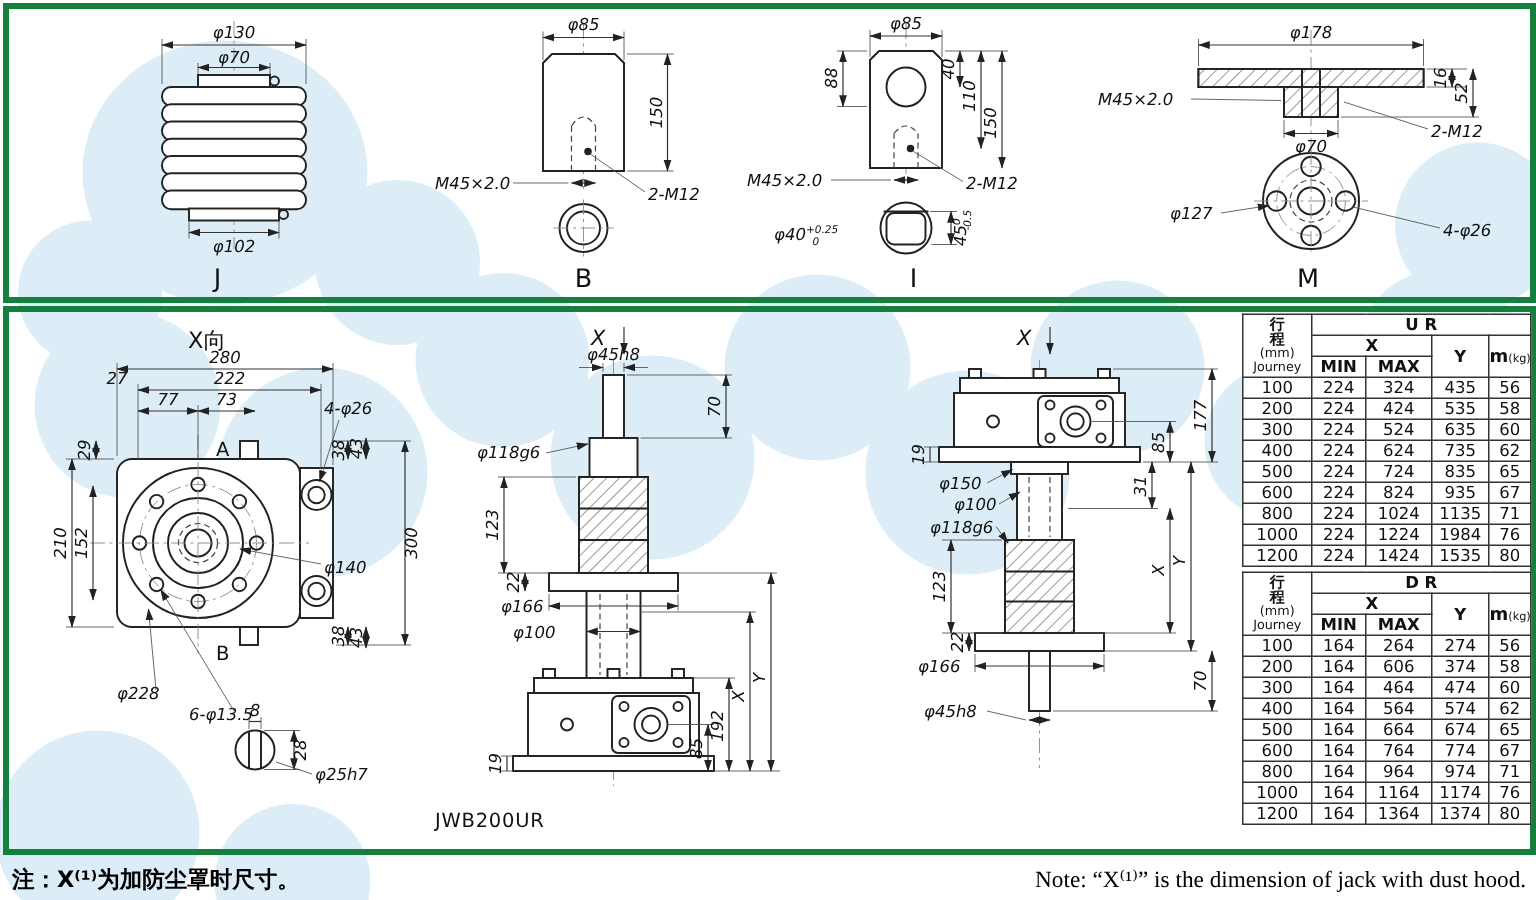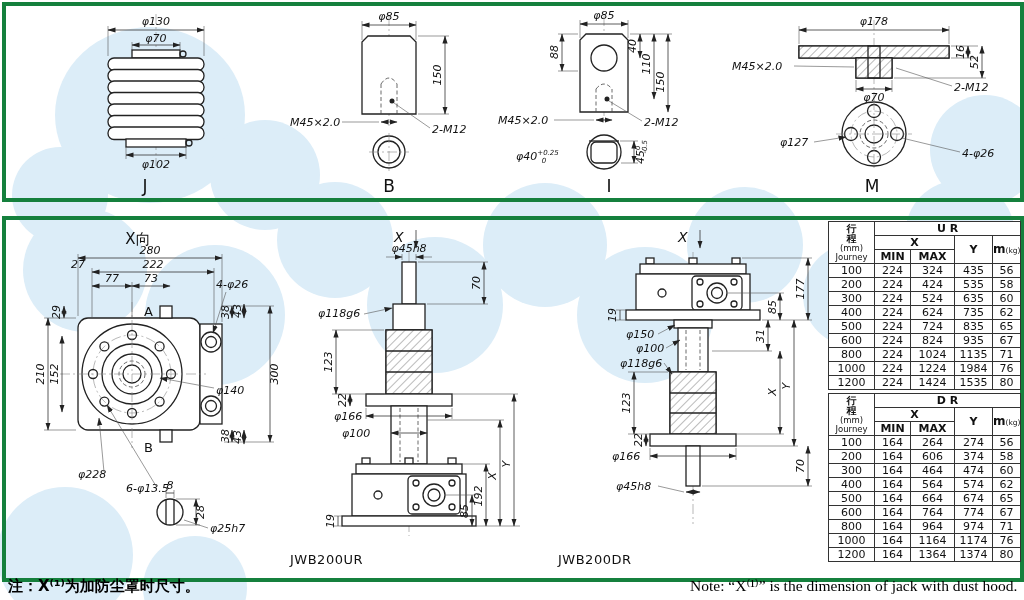--- a/index.html
+++ b/index.html
@@ -1,21 +1,21 @@
 <!DOCTYPE html>
 <html><head>
 <meta charset="utf-8">
 <style>
   html,body{margin:0;padding:0;}
   body{width:1024px;height:600px;position:relative;background:#ffffff;overflow:hidden;
        font-family:"DejaVu Sans",sans-serif;}
   #wm{position:absolute;left:0;top:0;z-index:0;}
   .panel{position:absolute;border:4px solid #15803d;background:transparent;z-index:1;}
   #topPanel{left:2px;top:2px;width:1014px;height:192px;display:flex;}
-  #botPanel{left:2px;top:216px;width:1014px;height:358px;}
+  #botPanel{left:2px;top:204px;width:1014px;height:358px;}
   .cell{position:relative;height:192px;}
   .cell .vlabel{position:absolute;left:0;right:0;bottom:2px;text-align:center;
        font-size:17px;color:#111;}
   .abs{position:absolute;}
   .drawlabel{position:absolute;text-align:left;font-size:13px;letter-spacing:.5px;color:#111;}
   
   .b{stroke:#222;stroke-width:1.3;fill:#fff;}
   .bn{stroke:#222;stroke-width:1.3;fill:none;}
   .d{stroke:#333;stroke-width:.8;fill:none;}
   .e{stroke:#555;stroke-width:.6;fill:none;}
@@ -458,21 +458,20 @@
     <line class="e" x1="158" y1="210" x2="226" y2="210"></line>
     <line class="d" x1="222" y1="127" x2="222" y2="210" marker-start="url(#mb)" marker-end="url(#ma)"></line>
     <text class="tm" x="218" y="168" transform="rotate(-90 218 168)" font-size="12">X</text>
     <line class="e" x1="178" y1="222" x2="240" y2="222"></line>
     <line class="d" x1="236" y1="96" x2="236" y2="222" marker-start="url(#mb)" marker-end="url(#ma)"></line>
     <text class="tm" x="232" y="162" transform="rotate(-90 232 162)" font-size="12">Y</text>
     <line class="e" x1="144" y1="262" x2="254" y2="262"></line>
     <line class="d" x1="250" y1="222" x2="250" y2="262" marker-start="url(#mb)" marker-end="url(#ma)"></line>
     <text class="tm" x="246" y="242" transform="rotate(-90 246 242)">70</text>
   </svg>
-  <div class="drawlabel" style="left:552px;top:332px;width:280px">JWB200DR</div>
 
   <div id="tables">
     <table class="spec">
       <colgroup>
           <col style="width:46px">
           <col style="width:36px">
           <col style="width:44px">
           <col style="width:38px">
           <col style="width:28px">
         </colgroup>

